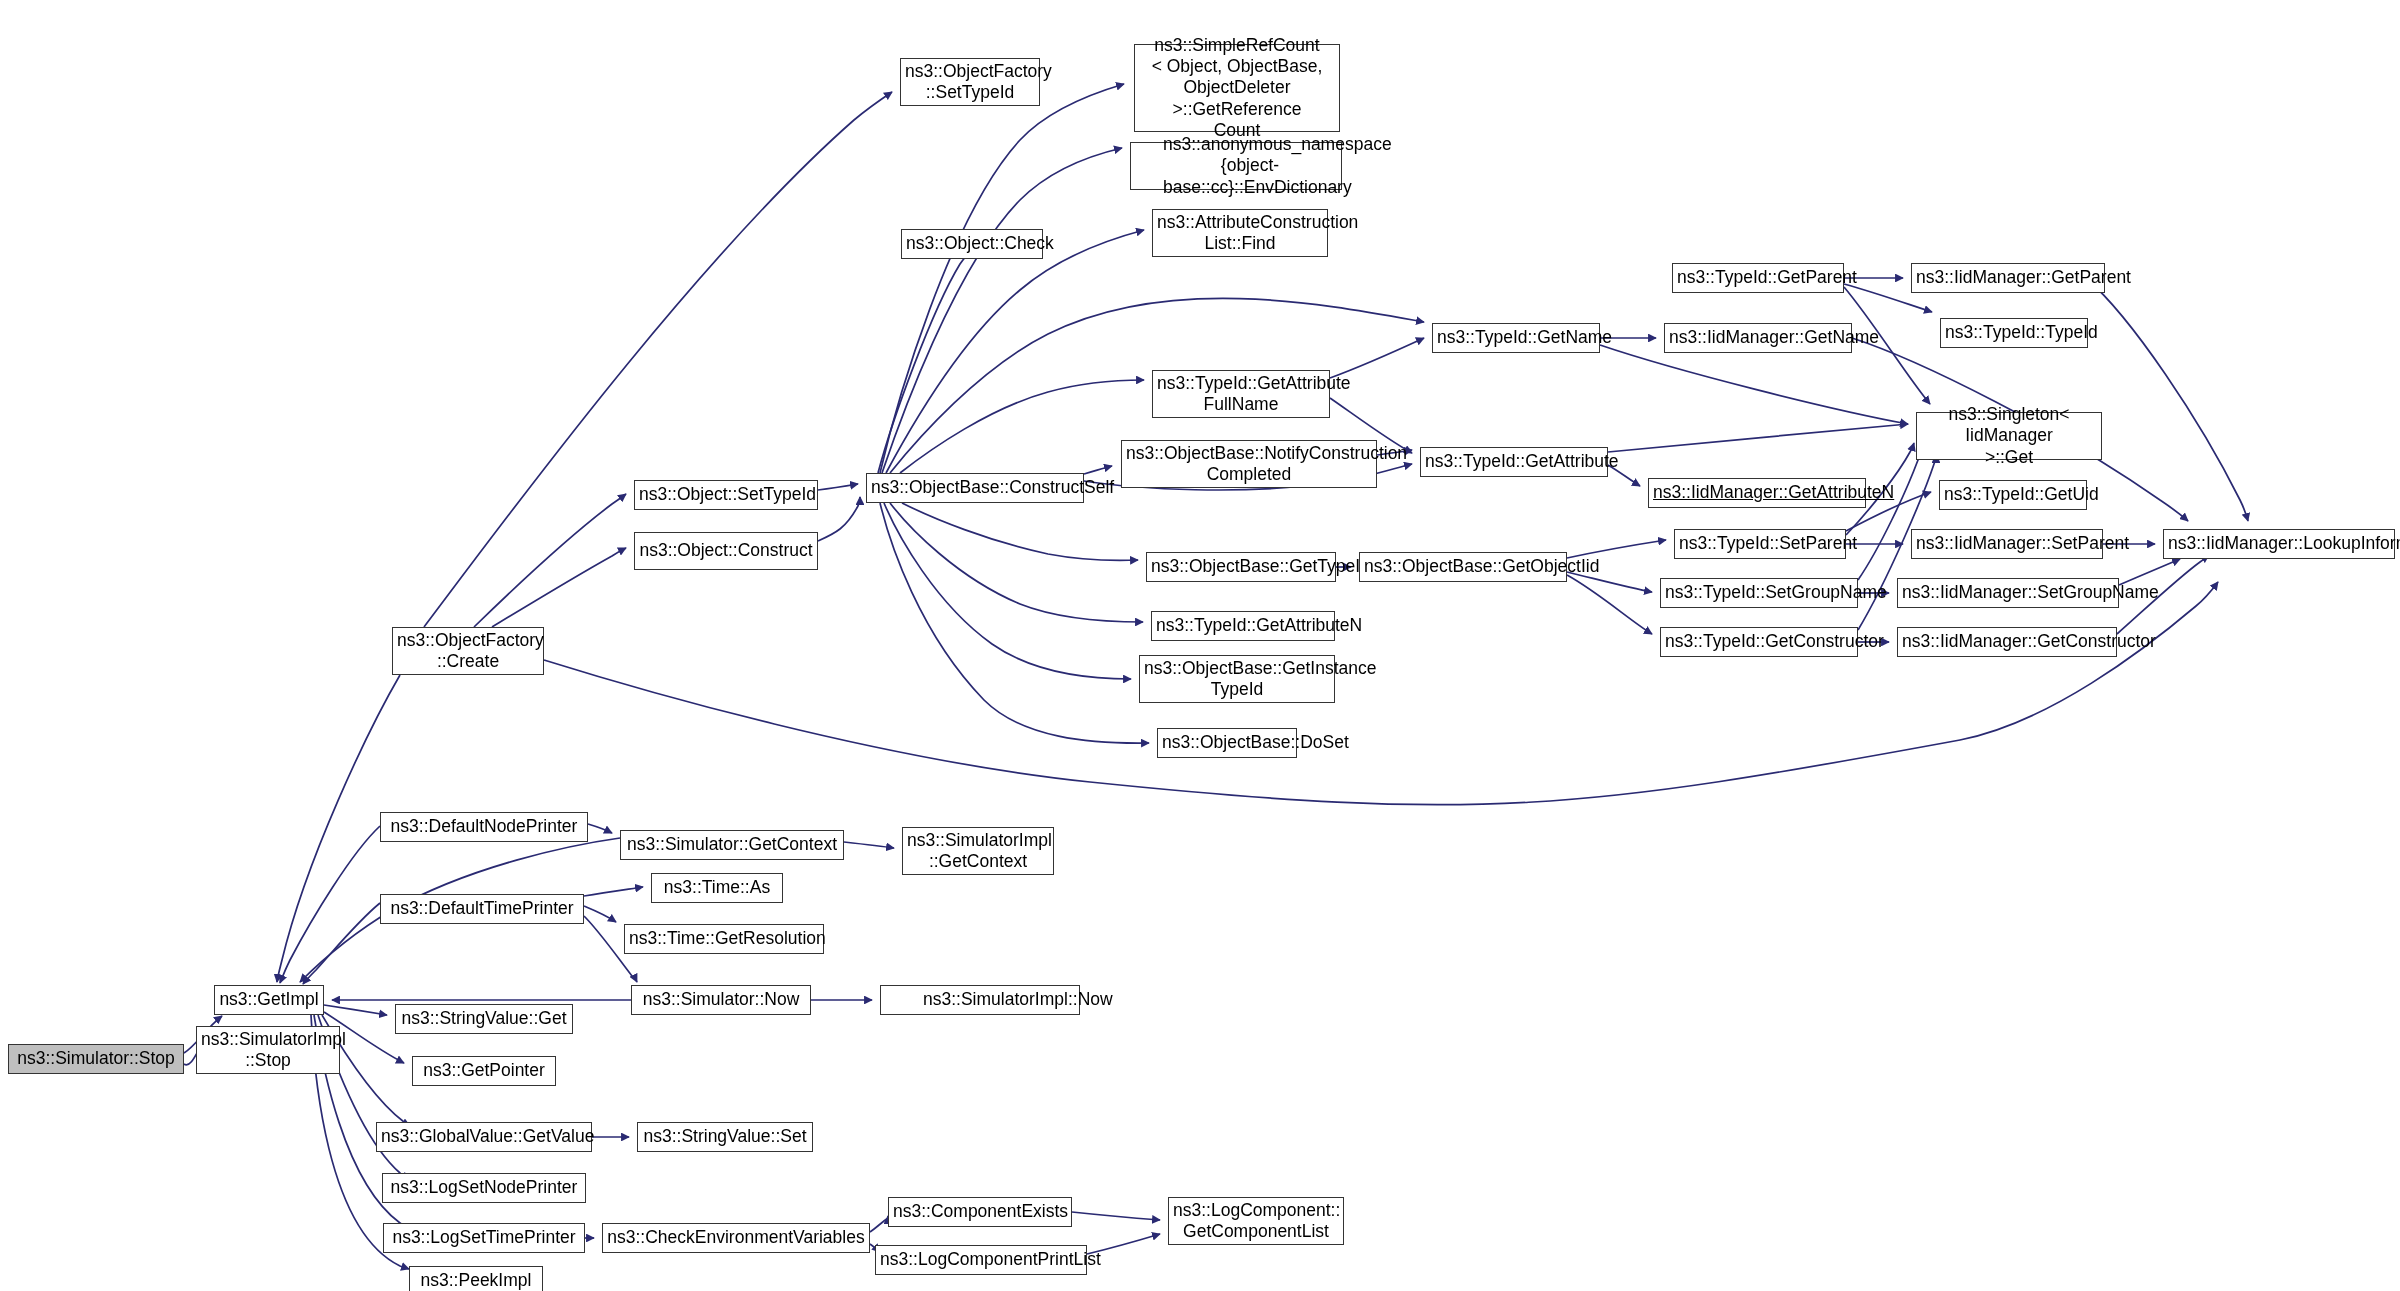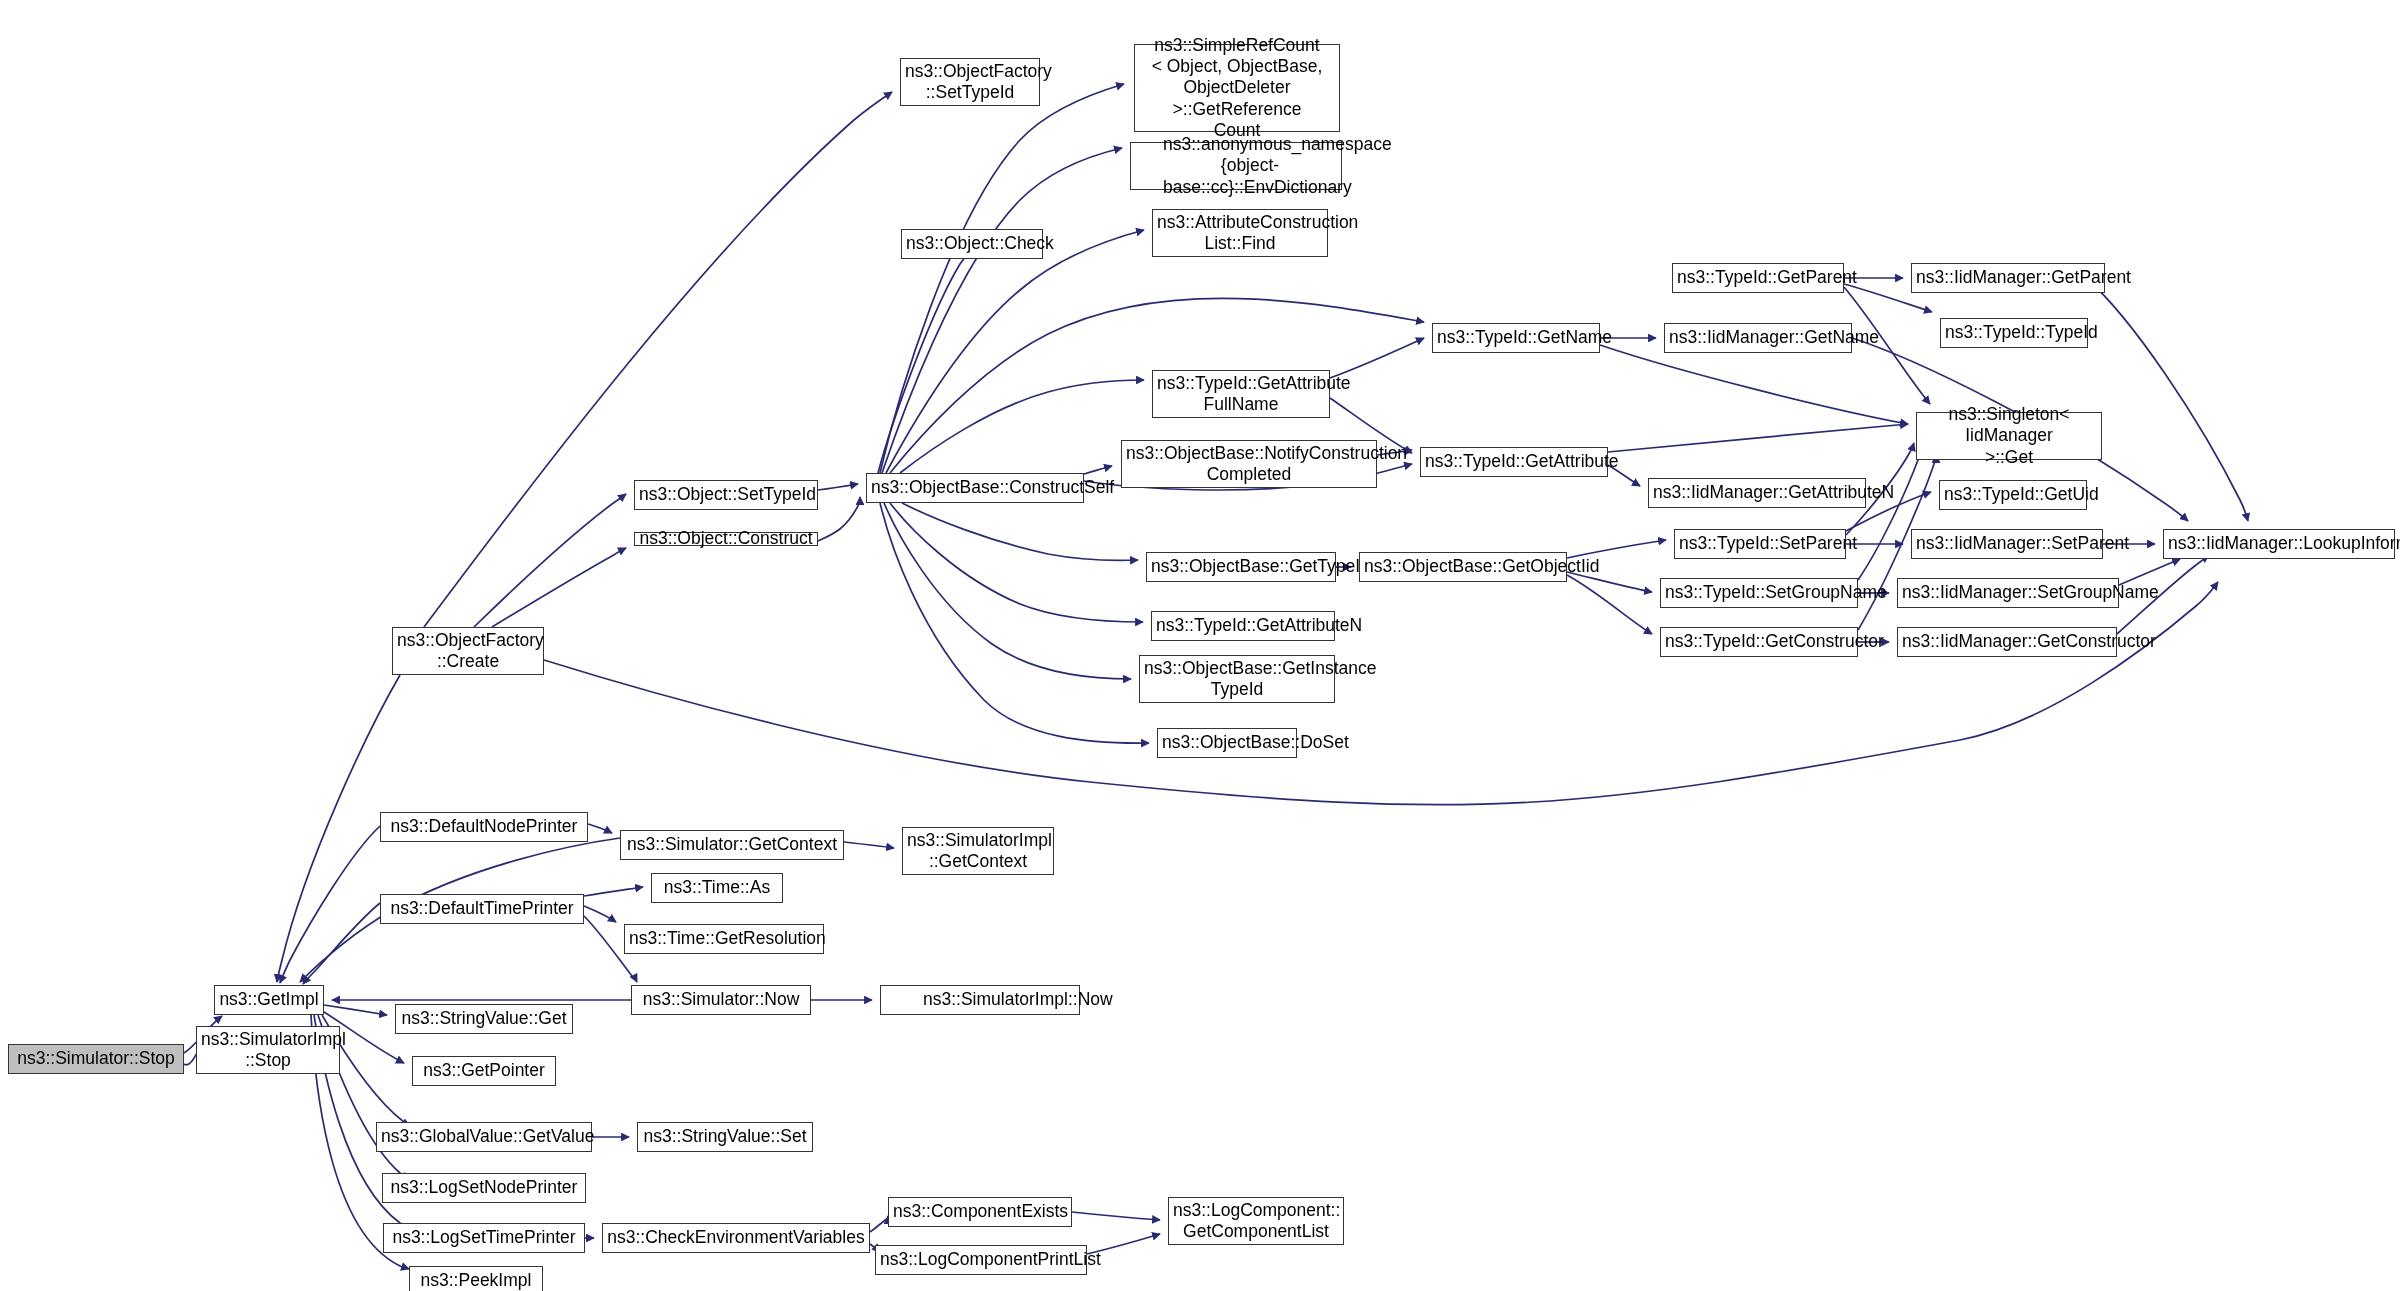--- a/index.html
+++ b/index.html
@@ -153,21 +153,21 @@
       <div class="node" style="left: 880px; top: 985px; width: 200px; height: 30px; padding-left: 42px;"><span>ns3::SimulatorImpl::Now</span></div>
       <div class="node" style="left: 637px; top: 1122px; width: 176px; height: 30px;"><span>ns3::StringValue::Set</span></div>
       <div class="node" style="left: 602px; top: 1223px; width: 268px; height: 30px;"><span>ns3::CheckEnvironmentVariables</span></div>
       <div class="node" style="left: 888px; top: 1197px; width: 184px; height: 30px;"><span>ns3::ComponentExists</span></div>
       <div class="node" style="left: 875px; top: 1245px; width: 212px; height: 30px;"><span>ns3::LogComponentPrintList</span></div>
       <div class="node" style="left: 1168px; top: 1197px; width: 176px; height: 48px;"><span>ns3::LogComponent::
 GetComponentList</span></div>
       <div class="node" style="left: 392px; top: 627px; width: 152px; height: 48px;"><span>ns3::ObjectFactory
 ::Create</span></div>
       <div class="node" style="left: 634px; top: 480px; width: 184px; height: 30px;"><span>ns3::Object::SetTypeId</span></div>
-      <div class="node" style="left: 634px; top: 532px; width: 184px; height: 14px;"><span>ns3::Object::Construct</span></div>
+      <div class="node" style="left: 634px; top: 532px; width: 184px; height: 38px;"><span>ns3::Object::Construct</span></div>
       <div class="node" style="left: 900px; top: 58px; width: 140px; height: 48px;"><span>ns3::ObjectFactory
 ::SetTypeId</span></div>
       <div class="node" style="left: 901px; top: 229px; width: 142px; height: 30px;"><span>ns3::Object::Check</span></div>
       <div class="node" style="left: 866px; top: 473px; width: 218px; height: 30px;"><span>ns3::ObjectBase::ConstructSelf</span></div>
       <div class="node" style="left: 1134px; top: 44px; width: 206px; height: 88px;"><span>ns3::SimpleRefCount
 &lt; Object, ObjectBase,
  ObjectDeleter &gt;::GetReference
 Count</span></div>
       <div class="node" style="left: 1130px; top: 142px; width: 212px; height: 48px; padding-left: 32px;"><span>ns3::anonymous_namespace
 {object-base::cc}::EnvDictionary</span></div>
@@ -184,21 +184,21 @@
       <div class="node" style="left: 1151px; top: 611px; width: 184px; height: 30px;"><span>ns3::TypeId::GetAttributeN</span></div>
       <div class="node" style="left: 1139px; top: 655px; width: 196px; height: 48px;"><span>ns3::ObjectBase::GetInstance
 TypeId</span></div>
       <div class="node" style="left: 1157px; top: 728px; width: 140px; height: 30px;"><span>ns3::ObjectBase::DoSet</span></div>
       <div class="node" style="left: 1672px; top: 263px; width: 172px; height: 30px;"><span>ns3::TypeId::GetParent</span></div>
       <div class="node" style="left: 1664px; top: 323px; width: 188px; height: 30px;"><span>ns3::IidManager::GetName</span></div>
       <div class="node" style="left: 1911px; top: 263px; width: 194px; height: 30px;"><span>ns3::IidManager::GetParent</span></div>
       <div class="node" style="left: 1940px; top: 318px; width: 148px; height: 30px;"><span>ns3::TypeId::TypeId</span></div>
       <div class="node" style="left: 1916px; top: 412px; width: 186px; height: 48px;"><span>ns3::Singleton&lt; IidManager
 &gt;::Get</span></div>
-      <div class="node" style="left: 1648px; top: 478px; width: 218px; height: 30px;"><span>ns3::IidManager::GetAttributeN</span></div>
+      <div class="node" style="left: 1648px; top: 478px; width: 218px; height: 30px; text-decoration: underline;"><span>ns3::IidManager::GetAttributeN</span></div>
       <div class="node" style="left: 1939px; top: 480px; width: 148px; height: 30px;"><span>ns3::TypeId::GetUid</span></div>
       <div class="node" style="left: 1674px; top: 529px; width: 172px; height: 30px;"><span>ns3::TypeId::SetParent</span></div>
       <div class="node" style="left: 1911px; top: 529px; width: 192px; height: 30px;"><span>ns3::IidManager::SetParent</span></div>
       <div class="node" style="left: 2163px; top: 529px; width: 232px; height: 30px;"><span>ns3::IidManager::LookupInformation</span></div>
       <div class="node" style="left: 1660px; top: 578px; width: 198px; height: 30px;"><span>ns3::TypeId::SetGroupName</span></div>
       <div class="node" style="left: 1897px; top: 578px; width: 222px; height: 30px;"><span>ns3::IidManager::SetGroupName</span></div>
       <div class="node" style="left: 1660px; top: 627px; width: 198px; height: 30px;"><span>ns3::TypeId::GetConstructor</span></div>
       <div class="node" style="left: 1897px; top: 627px; width: 220px; height: 30px;"><span>ns3::IidManager::GetConstructor</span></div>
     </div>
 </div>

